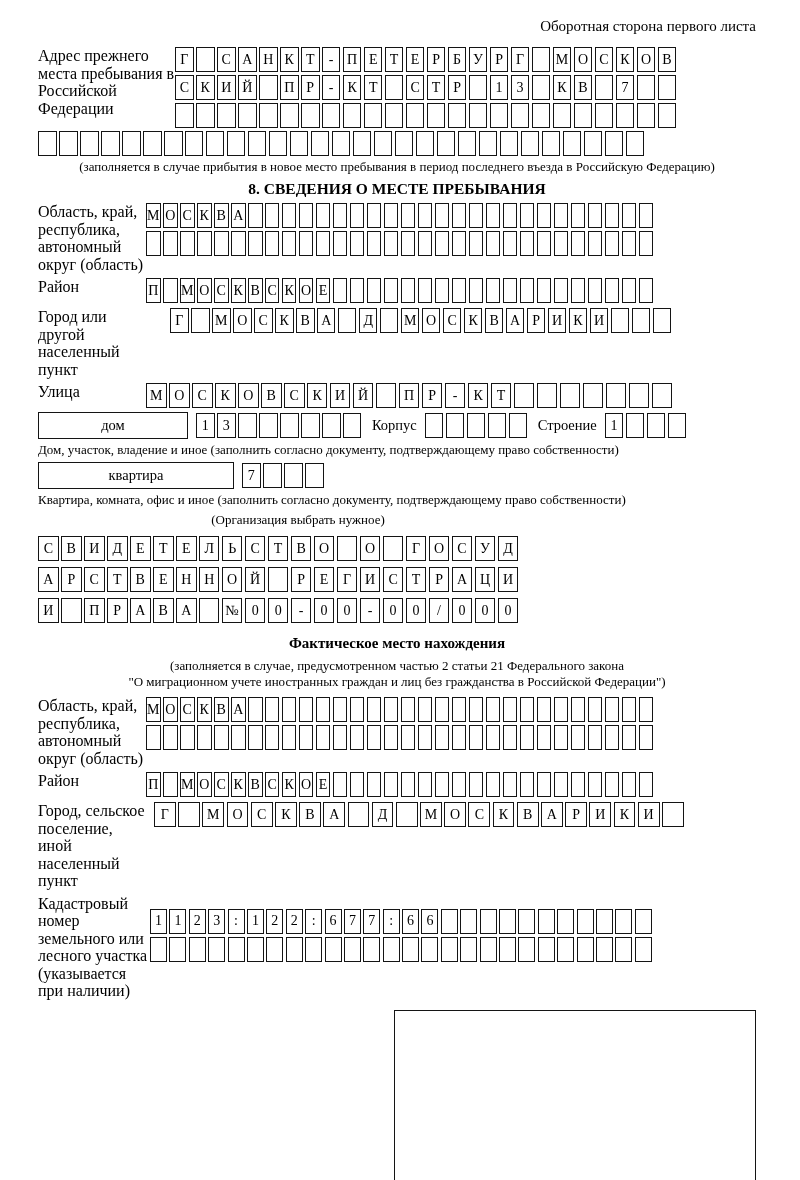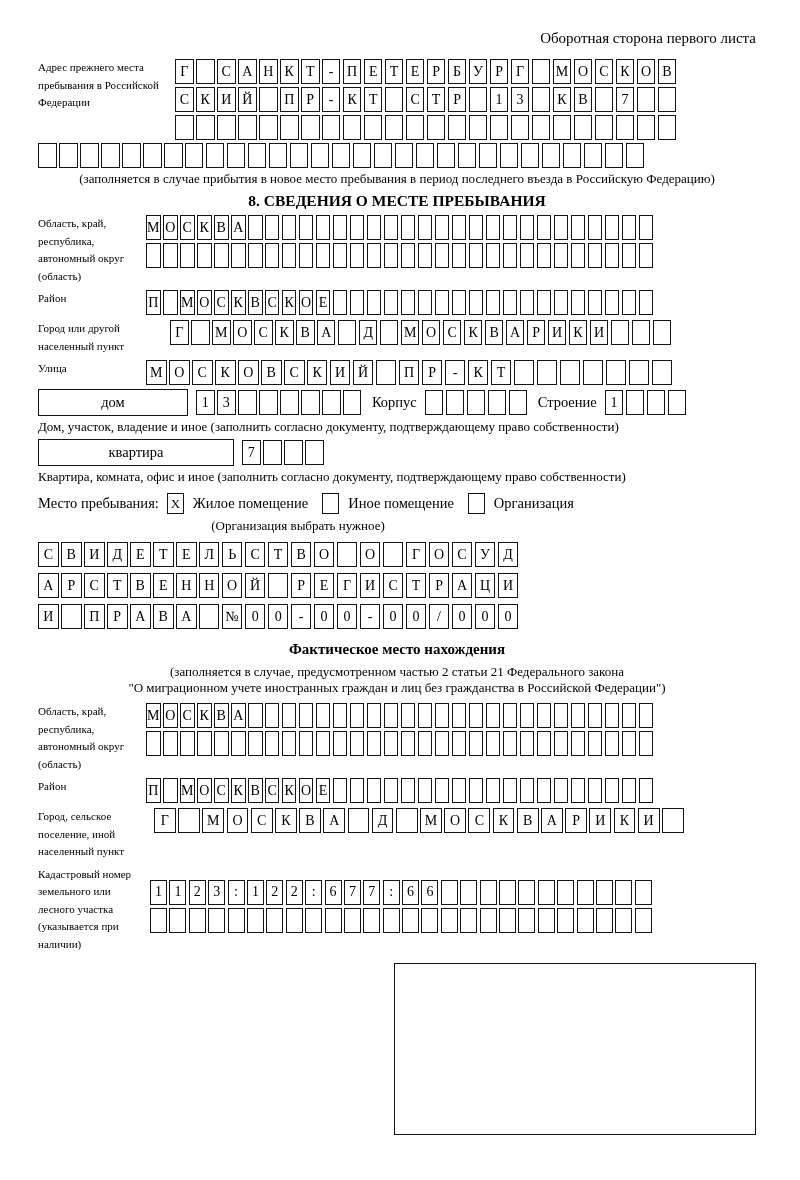--- a/index.html
+++ b/index.html
@@ -1,25 +1,25 @@
 <!DOCTYPE html>
 <html><head>
 <meta charset="utf-8">
 <style>
   html,body{margin:0;padding:0;background:#fff;}
   .page{
     width:800px;height:1180px;box-sizing:border-box;
-    padding:22px 44px 0 38px;
+    padding:10px 44px 0 38px;
     font-family:"Liberation Serif","DejaVu Serif",serif;
     color:#000;background:#fff;overflow:hidden;position:relative;
   }
   .hdr{ text-align:right;font-size:15px;margin-top:8px; }
 
   .field{display:flex;align-items:flex-start;margin-top:5px;}
-  .flabel{font-size:11px;line-height:17.5px;flex:0 0 auto;}
+  .flabel{font-size:16px;line-height:17.5px;flex:0 0 auto;}
   .w137{width:137px;}
   .w108{width:108px;}
   .w112{width:112px;}
   .w166{width:166px;}
   .rows{display:flex;flex-direction:column;row-gap:3px;flex:1 1 auto;}
   .rows.g6{row-gap:6px;}
   .cells{display:flex;flex-wrap:nowrap;}
   .cell{
     box-sizing:border-box;flex:0 0 auto;
     border:1.6px solid #141414;height:25px;margin-right:2.4px;
@@ -384,29 +384,20 @@
     <div class="wide-box wb196">квартира</div>
     <div class="cells cw19">
         <div class="cell">7</div>
         <div class="cell"></div>
         <div class="cell"></div>
         <div class="cell"></div>
       </div>
   </div>
   <div class="caption">Квартира, комната, офис и иное (заполнить согласно документу, подтверждающему право собственности)</div>
 
-  <div class="inline-row" style="margin-top:8px;">
-    <span>Место пребывания:</span>
-    <div class="chk ml8">X</div>
-    <span class="opt-label">Жилое помещение</span>
-    <div class="chk"></div>
-    <span class="opt-label">Иное помещение</span>
-    <div class="chk"></div>
-    <span class="opt-label">Организация</span>
-  </div>
   <div class="note-center">(Организация выбрать нужное)</div>
 
   <div class="field" style="margin-top:8px;">
     <div class="rows g6">
       <div class="cells cw21">
           <div class="cell">С</div>
           <div class="cell">В</div>
           <div class="cell">И</div>
           <div class="cell">Д</div>
           <div class="cell">Е</div>

